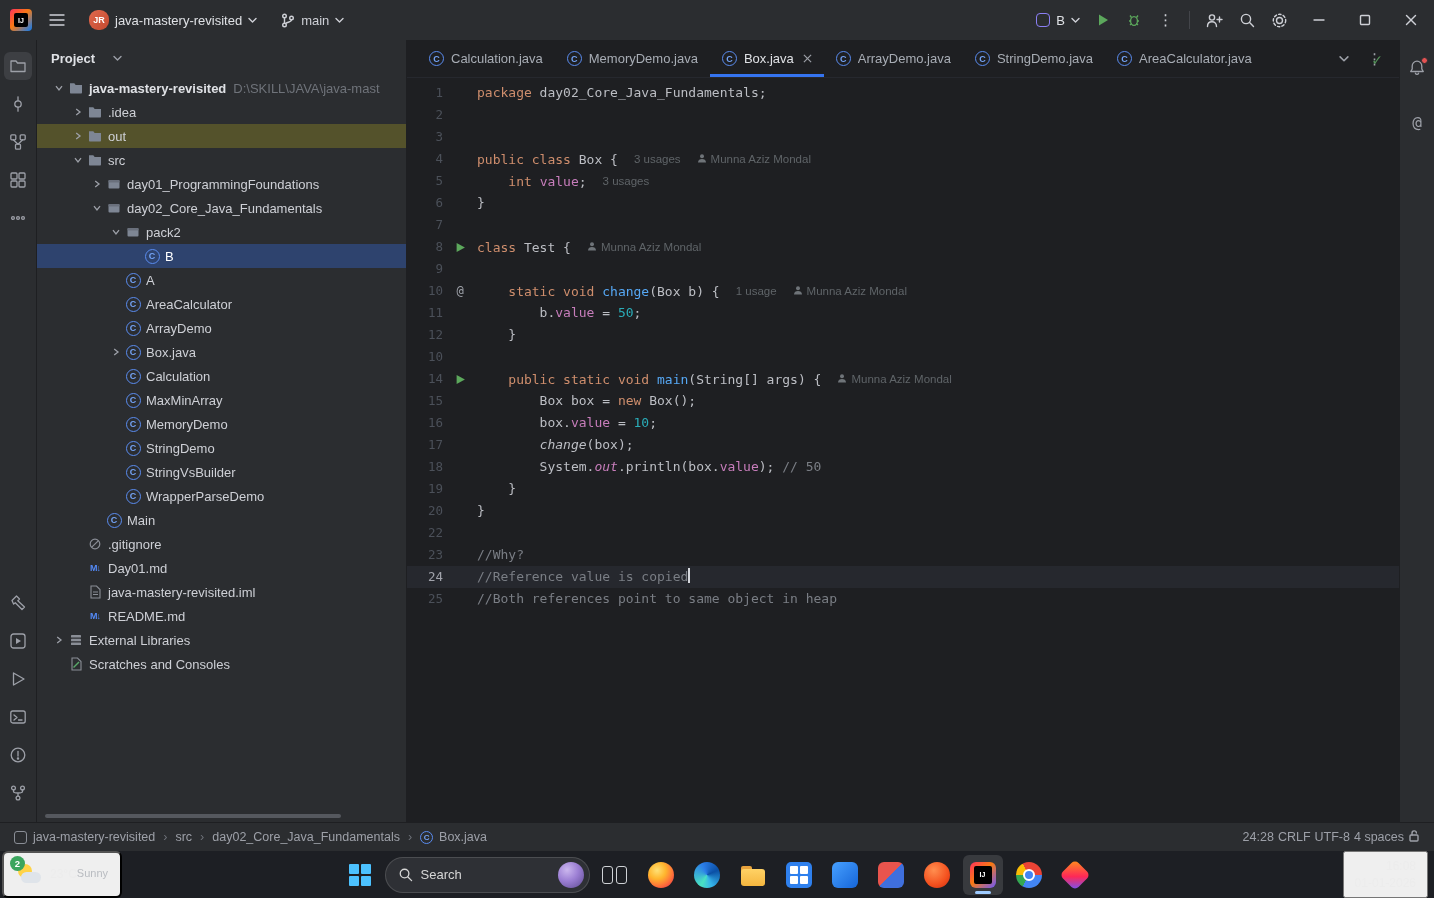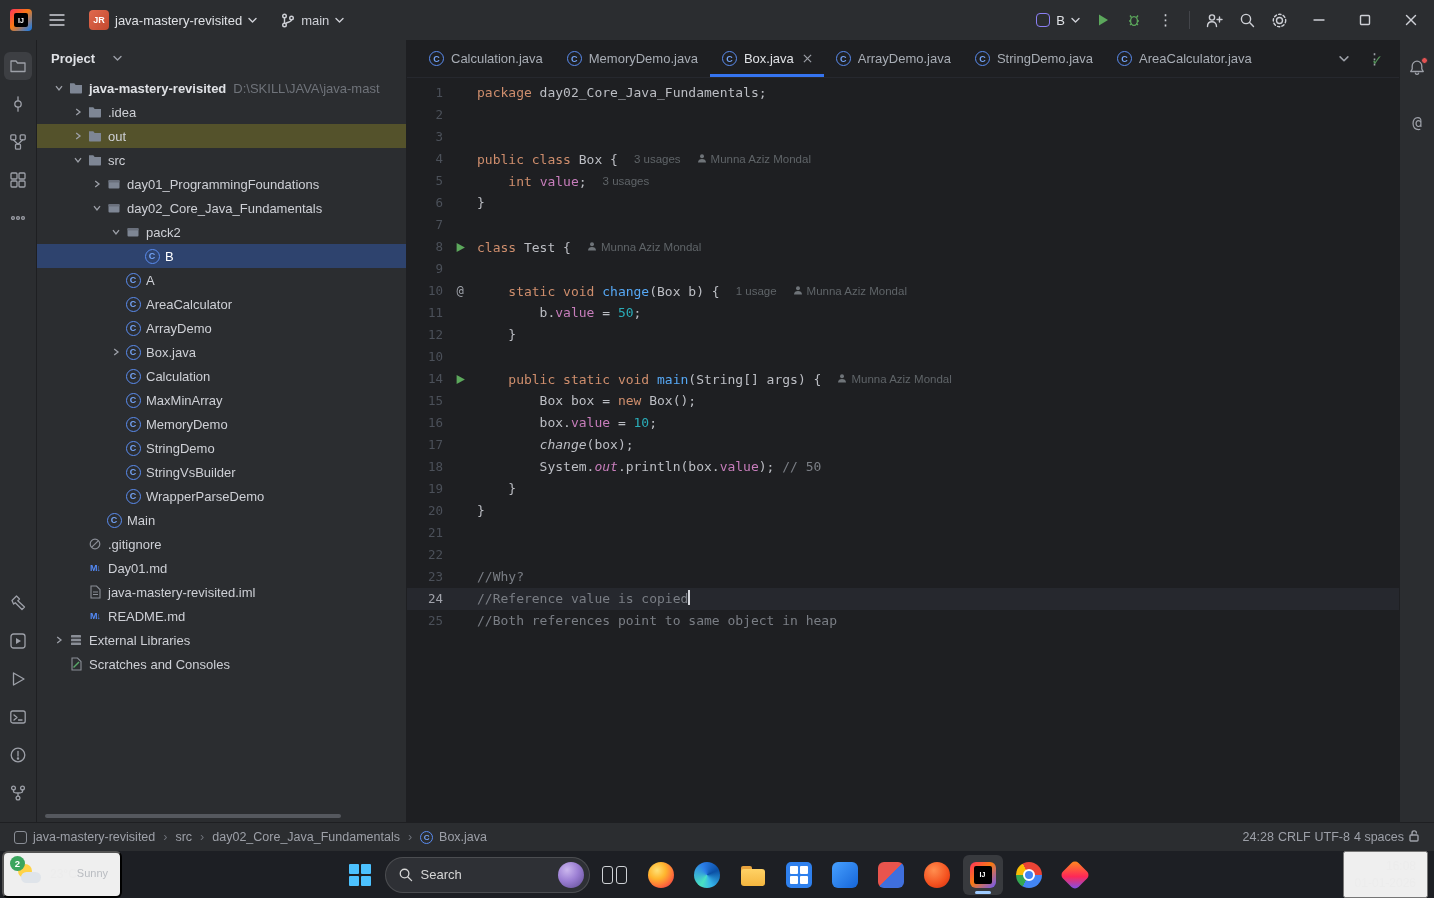--- a/index.html
+++ b/index.html
@@ -5,21 +5,21 @@
 *{margin:0;padding:0;box-sizing:border-box}
 html,body{width:1434px;height:898px;overflow:hidden;background:#1e1f22;font-family:"Liberation Sans",sans-serif;-webkit-font-smoothing:antialiased}
 #app{width:1434px;height:898px;display:flex;flex-direction:column;color:#bcbec4}
 
 
 .titlebar{height:40px;background:#2b2d30;display:flex;align-items:center;flex:0 0 auto;font-size:13px}
 .tb-left{display:flex;align-items:center;gap:10px;padding-left:10px}
 .applogo{width:22px;height:22px;border-radius:4px;background:linear-gradient(135deg,#fe315d 0%,#f97a12 45%,#087cfa 100%);display:flex;align-items:center;justify-content:center;color:#fff;font-size:8px;font-weight:bold}
 .applogo i{width:14px;height:14px;background:#000;border-radius:2px;display:flex;align-items:center;justify-content:center;font-style:normal;font-size:7px}
 .tbtn{background:none;border:none;color:#ced0d6;display:flex;align-items:center;gap:6px;padding:5px 7px;border-radius:6px;cursor:pointer;font-size:13px;font-family:inherit}
-.avatar{width:20px;height:20px;border-radius:4px;background:linear-gradient(135deg,#e0694e,#c4492f);color:#fff;font-size:9px;font-weight:bold;display:flex;align-items:center;justify-content:center}
+.avatar{width:20px;height:20px;border-radius:9px;background:linear-gradient(135deg,#e0694e,#c4492f);color:#fff;font-size:9px;font-weight:bold;display:flex;align-items:center;justify-content:center}
 .tb-right{margin-left:auto;display:flex;align-items:center;height:100%}
 .tb-right .tbtn{padding:5px 8px}
 .runbox{width:14px;height:14px;border:1.6px solid #8b7ff5;border-radius:4px;display:inline-block}
 .tbsep{width:1px;height:18px;background:#43454a;margin:0 8px}
 .winbtn{width:46px;height:40px;display:flex;align-items:center;justify-content:center;background:none;border:none;cursor:pointer;color:#ced0d6}
 svg.st{stroke:#ced0d6;fill:none;stroke-width:1.4;stroke-linecap:round;stroke-linejoin:round}
 
 
 .main{flex:1;display:flex;min-height:0;background:#2b2d30}
 .lstrip{width:37px;background:#2b2d30;border-right:1px solid #1e1f22;display:flex;flex-direction:column;align-items:center;padding:7px 0 10px;flex:0 0 auto}
@@ -633,21 +633,20 @@
               </svg></span><span class="codeln"><span class="tk-pl">    </span><span class="tk-kw">public static void</span><span class="tk-pl"> </span><span class="tk-mth">main</span><span class="tk-pl">(String[] args) {</span><span class="hint"><span><svg width="10" height="10" viewBox="0 0 10 10" fill="#6f7479">
                     <circle cx="5" cy="3.2" r="2"></circle>
                     <path d="M1 9.4c0-2.1 1.8-3.3 4-3.3s4 1.2 4 3.3Z"></path>
                   </svg></span><span>Munna Aziz Mondal</span></span></span></div>
           <div class="eline"><span class="lnum">15</span><span class="codeln"><span class="tk-pl">        Box box = </span><span class="tk-kw">new</span><span class="tk-pl"> Box();</span></span></div>
           <div class="eline"><span class="lnum">16</span><span class="codeln"><span class="tk-pl">        box.</span><span class="tk-fld">value</span><span class="tk-pl"> = </span><span class="tk-num">10</span><span class="tk-pl">;</span></span></div>
           <div class="eline"><span class="lnum">17</span><span class="codeln"><span class="tk-pl">        </span><span class="tk-itl">change</span><span class="tk-pl">(box);</span></span></div>
           <div class="eline"><span class="lnum">18</span><span class="codeln"><span class="tk-pl">        System.</span><span class="tk-fldi">out</span><span class="tk-pl">.println(box.</span><span class="tk-fld">value</span><span class="tk-pl">); </span><span class="tk-cmt">// 50</span></span></div>
           <div class="eline"><span class="lnum">19</span><span class="codeln"><span class="tk-pl">    }</span></span></div>
           <div class="eline"><span class="lnum">20</span><span class="codeln"><span class="tk-pl">}</span></span></div>
-          <div class="eline"><span class="lnum">21</span><span class="codeln"></span></div>
           <div class="eline"><span class="lnum">22</span><span class="codeln"></span></div>
           <div class="eline"><span class="lnum">23</span><span class="codeln"><span class="tk-cmt">//Why?</span></span></div>
           <div class="eline cur"><span class="lnum">24</span><span class="codeln"><span class="tk-cmt">//Reference value is copied</span><span class="caret"></span></span></div>
           <div class="eline"><span class="lnum">25</span><span class="codeln"><span class="tk-cmt">//Both references point to same object in heap</span></span></div>
         </div>
       <span class="inspect">✓</span>
     </section>
 
     <nav class="rstrip">
         <button class="stripbtn">

